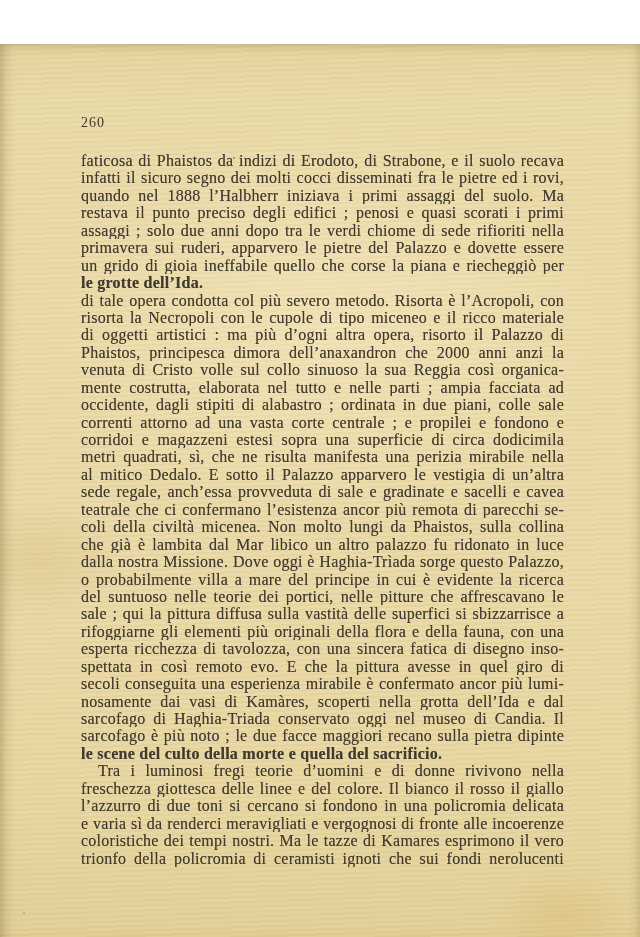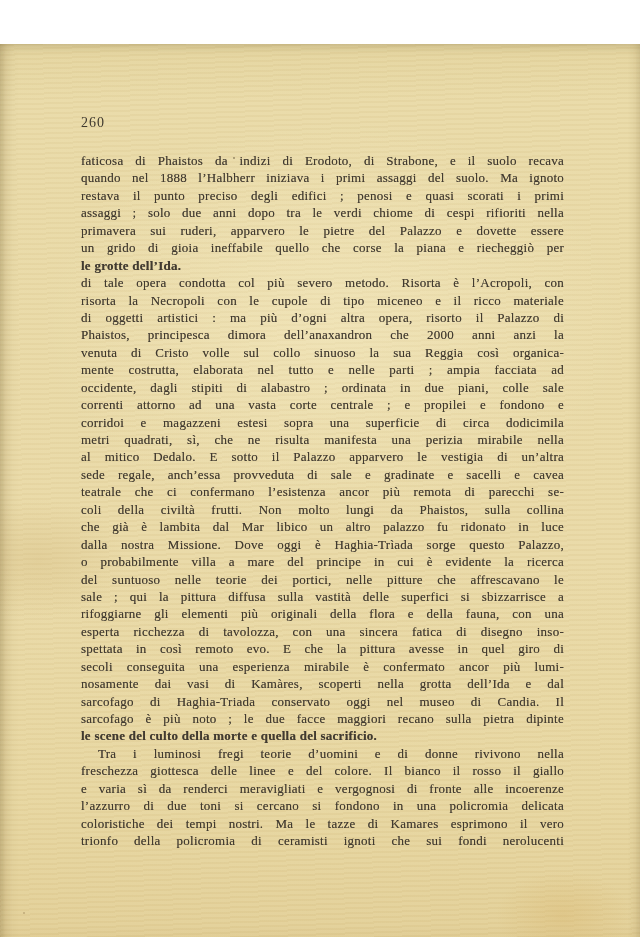--- a/index.html
+++ b/index.html
@@ -46,21 +46,21 @@
     letter-spacing: 1px;
     color: #3e382e;
   }
 
   .text-block {
     position: absolute;
     left: 81px;
     top: 108px;
     width: 483px;
     color: #413a30;
-    font-size: 13px;
+    font-size: 16px;
     letter-spacing: 0.25px;
     text-shadow: 0 0 0.5px rgba(65,58,48,0.55);
   }
 
   .paragraph { margin: 0; padding: 0; }
 
   .line {
     height: 17.45px;
     line-height: 17.45px;
     text-align: justify;
@@ -85,61 +85,62 @@
 </style>
 </head>
 <body>
 
 <div class="page">
   <div class="page-number">260</div>
 
   <div class="text-block" id="text-block">
       <div class="paragraph">
         <div class="line">faticosa di Phaistos da indizi di Erodoto, di Strabone, e il suolo recava</div>
+        <div class="line">infatti il sicuro segno dei molti cocci disseminati fra le pietre ed i rovi,</div>
         <div class="line">quando nel 1888 l’Halbherr iniziava i primi assaggi del suolo. Ma ignoto</div>
         <div class="line">restava il punto preciso degli edifici ; penosi e quasi scorati i primi</div>
-        <div class="line">assaggi ; solo due anni dopo tra le verdi chiome di cespi rifioriti nella</div>
+        <div class="line">assaggi ; solo due anni dopo tra le verdi chiome di sede rifioriti nella</div>
         <div class="line">primavera sui ruderi, apparvero le pietre del Palazzo e dovette essere</div>
         <div class="line">un grido di gioia ineffabile quello che corse la piana e riecheggiò per</div>
         <div class="line para-end">le grotte dell’Ida.</div>
       </div>
       <div class="paragraph">
         <div class="line">di tale opera condotta col più severo metodo. Risorta è l’Acropoli, con</div>
         <div class="line">risorta la Necropoli con le cupole di tipo miceneo e il ricco materiale</div>
         <div class="line">di oggetti artistici : ma più d’ogni altra opera, risorto il Palazzo di</div>
         <div class="line">Phaistos, principesca dimora dell’anaxandron che 2000 anni anzi la</div>
         <div class="line">venuta di Cristo volle sul collo sinuoso la sua Reggia così organica-</div>
         <div class="line">mente costrutta, elaborata nel tutto e nelle parti ; ampia facciata ad</div>
         <div class="line">occidente, dagli stipiti di alabastro ; ordinata in due piani, colle sale</div>
         <div class="line">correnti attorno ad una vasta corte centrale ; e propilei e fondono e</div>
         <div class="line">corridoi e magazzeni estesi sopra una superficie di circa dodicimila</div>
         <div class="line">metri quadrati, sì, che ne risulta manifesta una perizia mirabile nella</div>
         <div class="line">al mitico Dedalo. E sotto il Palazzo apparvero le vestigia di un’altra</div>
         <div class="line">sede regale, anch’essa provveduta di sale e gradinate e sacelli e cavea</div>
         <div class="line">teatrale che ci confermano l’esistenza ancor più remota di parecchi se-</div>
-        <div class="line">coli della civiltà frutti. Non molto lungi da Phaistos, sulla collina</div>
+        <div class="line">coli della civiltà micenea. Non molto lungi da Phaistos, sulla collina</div>
         <div class="line">che già è lambita dal Mar libico un altro palazzo fu ridonato in luce</div>
         <div class="line">dalla nostra Missione. Dove oggi è Haghia-Trìada sorge questo Palazzo,</div>
         <div class="line">o probabilmente villa a mare del principe in cui è evidente la ricerca</div>
         <div class="line">del suntuoso nelle teorie dei portici, nelle pitture che affrescavano le</div>
         <div class="line">sale ; qui la pittura diffusa sulla vastità delle superfici si sbizzarrisce a</div>
         <div class="line">rifoggiarne gli elementi più originali della flora e della fauna, con una</div>
         <div class="line">esperta ricchezza di tavolozza, con una sincera fatica di disegno inso-</div>
         <div class="line">spettata in così remoto evo. E che la pittura avesse in quel giro di</div>
         <div class="line">secoli conseguita una esperienza mirabile è confermato ancor più lumi-</div>
         <div class="line">nosamente dai vasi di Kamàres, scoperti nella grotta dell’Ida e dal</div>
         <div class="line">sarcofago di Haghia-Triada conservato oggi nel museo di Candia. Il</div>
         <div class="line">sarcofago è più noto ; le due facce maggiori recano sulla pietra dipinte</div>
         <div class="line para-end">le scene del culto della morte e quella del sacrificio.</div>
       </div>
       <div class="paragraph">
         <div class="line indent">Tra i luminosi fregi teorie d’uomini e di donne rivivono nella</div>
         <div class="line">freschezza giottesca delle linee e del colore. Il bianco il rosso il giallo</div>
+        <div class="line">l’azzurro di due toni si cercano si fondono in una policromia delicata</div>
         <div class="line">e varia sì da renderci meravigliati e vergognosi di fronte alle incoerenze</div>
-        <div class="line">l’azzurro di due toni si cercano si fondono in una policromia delicata</div>
         <div class="line">coloristiche dei tempi nostri. Ma le tazze di Kamares esprimono il vero</div>
         <div class="line">trionfo della policromia di ceramisti ignoti che sui fondi nerolucenti</div>
       </div>
     </div>
 
   <div class="speck s1"></div>
   <div class="speck s2"></div>
   <div class="speck s3"></div>
 </div>
 

